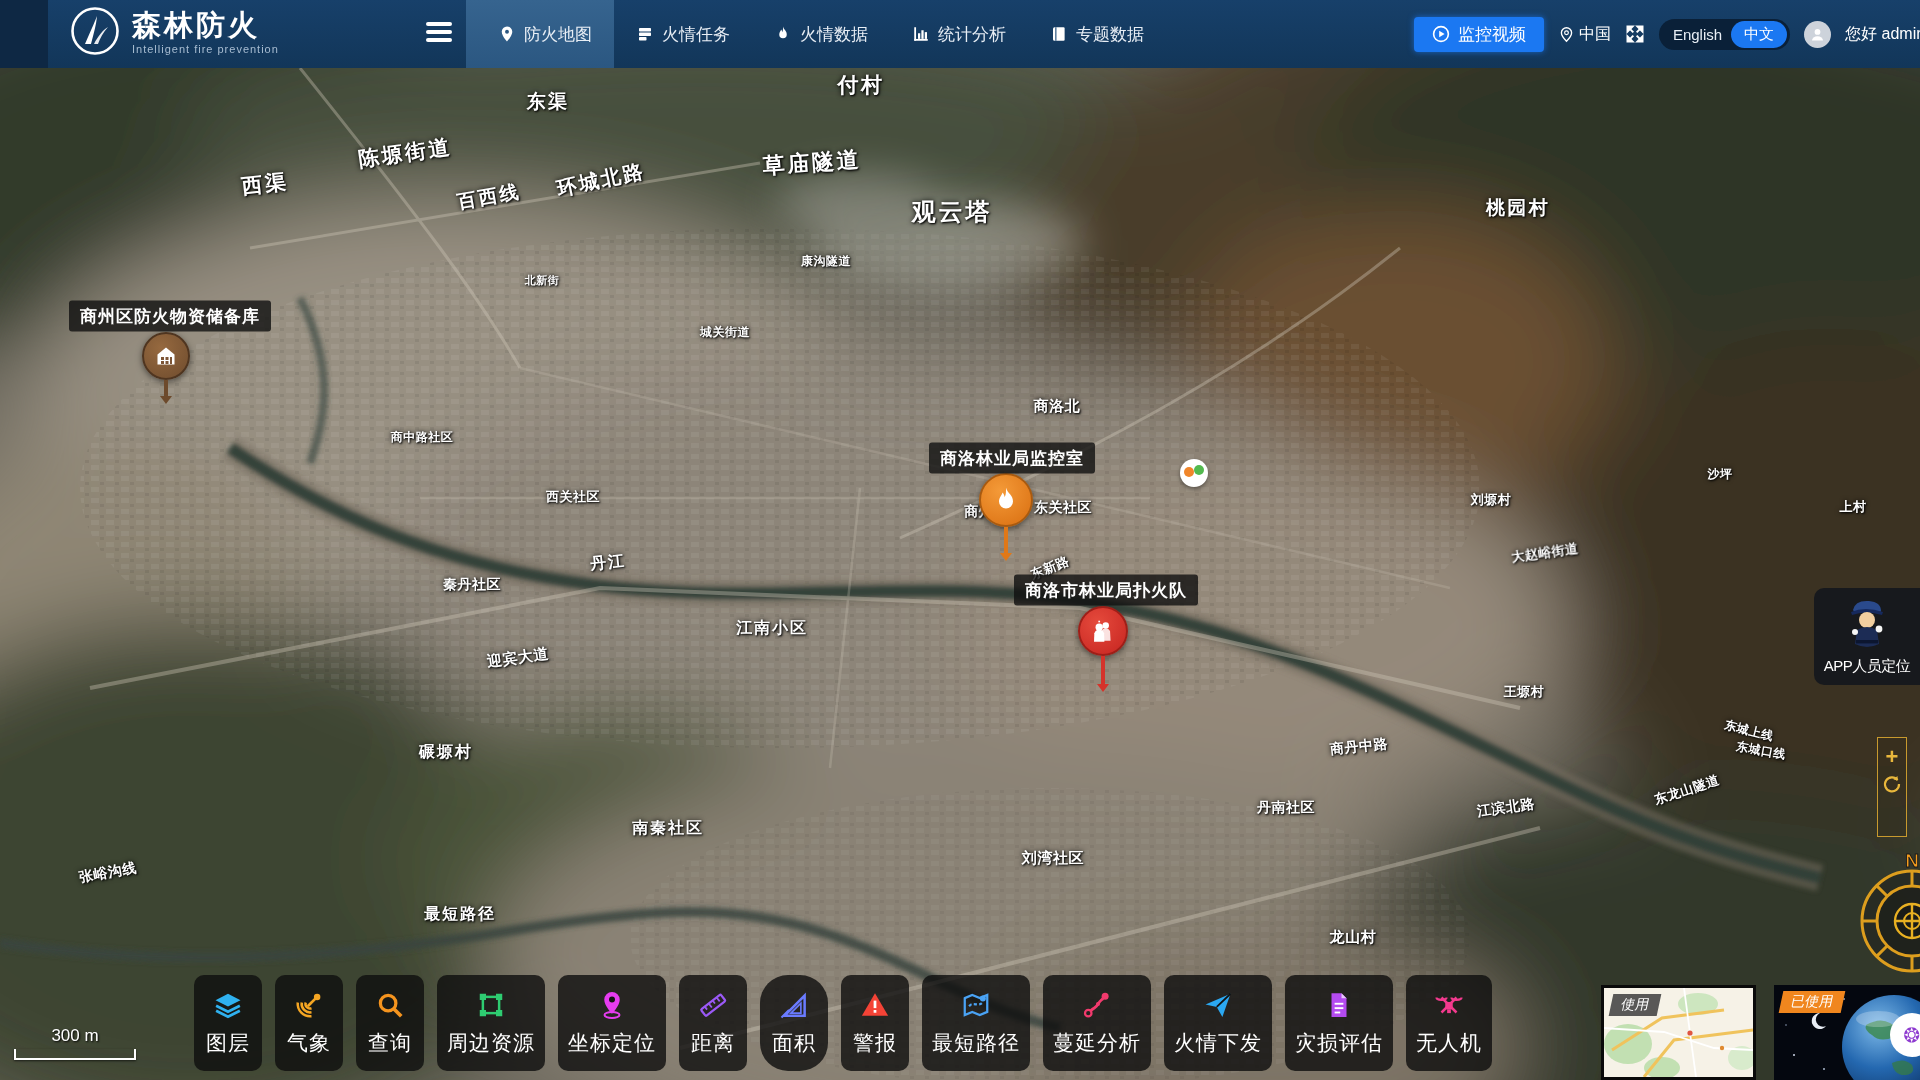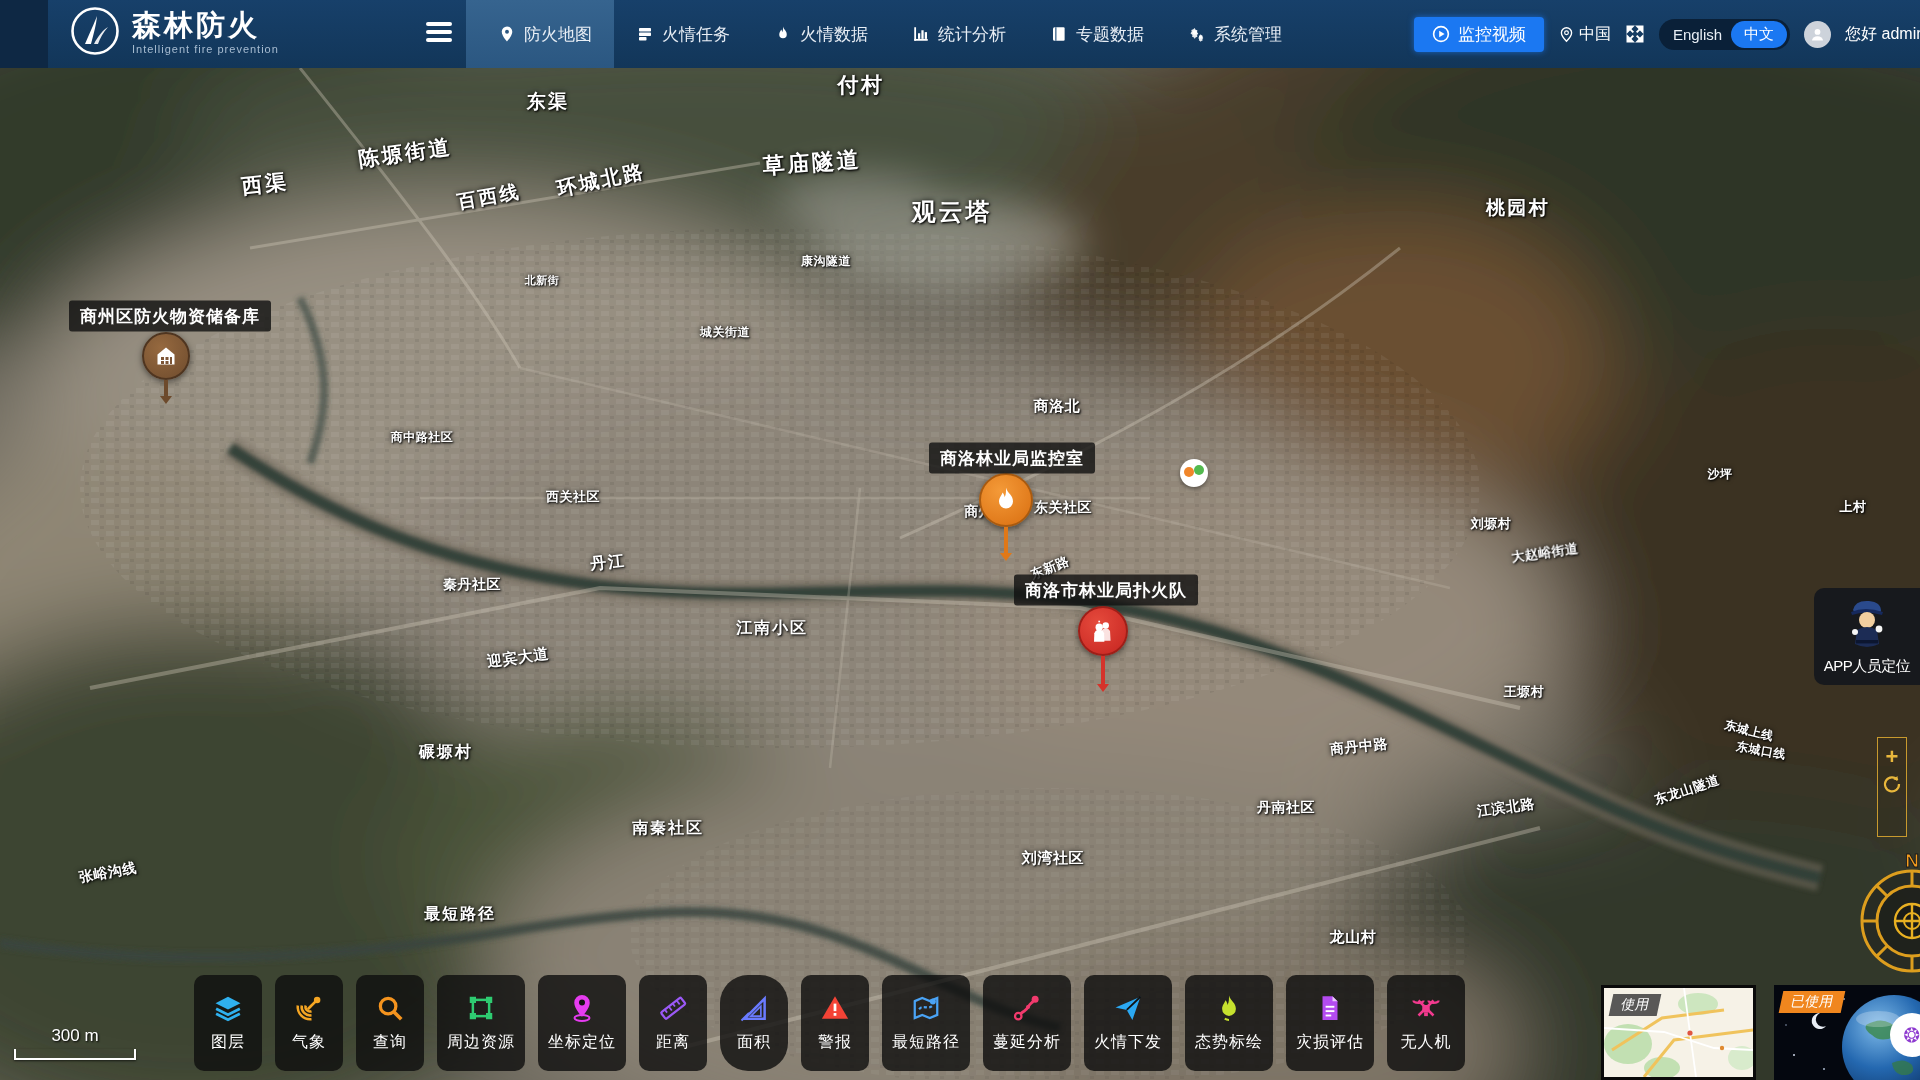--- a/index.html
+++ b/index.html
@@ -71,21 +71,21 @@
   #scalebar .bar{margin-top:3px;height:9px;border-left:2px solid #fff;border-right:2px solid #fff;
     border-bottom:2px solid #fff;box-shadow:0 1px 2px rgba(0,0,0,.6);}
 
   
   #toolbar{position:absolute;left:194px;top:975px;z-index:9;display:flex;gap:13px;}
   .tool-btn{height:96px;border-radius:10px;background:rgba(14,14,14,.8);display:flex;
     flex-direction:column;align-items:center;justify-content:center;gap:9px;cursor:pointer;
     padding:0 10px;box-sizing:border-box;}
   .tool-btn .ic{width:30px;height:30px;display:flex;}
   .tool-btn .ic svg{width:30px;height:30px;}
-  .tool-btn .lb{color:#fff;font-size:16px;white-space:nowrap;letter-spacing:1px;font-family:Liberation Serif, serif;}
+  .tool-btn .lb{color:#fff;font-size:21px;white-space:nowrap;letter-spacing:1px;font-family:Liberation Serif, serif;}
 
   
   #minimap{position:absolute;left:1601px;top:985px;width:155px;height:95px;z-index:9;
     background:#f6f2e9;border:3px solid #0a0a0a;box-sizing:border-box;box-shadow:inset 0 0 0 2px #fff;}
   .panel-badge{position:absolute;left:7px;top:6px;color:#fff;font-size:14px;padding:2px 10px;
     transform:skewX(-12deg);z-index:3;white-space:nowrap;}
   #minimap .panel-badge{background:rgba(75,75,75,.92);}
   #earth-panel{position:absolute;left:1774px;top:985px;width:146px;height:95px;z-index:9;
     background:#04070f;overflow:hidden;}
   #earth-panel .panel-badge{background:#f0861e;}
@@ -167,21 +167,21 @@
         <div class="mlabel" style="left: 952px; top: 144px; font-size: 24px; transform: translate(-50%, -50%) rotate(0deg);">观云塔</div>
         <div class="mlabel" style="left: 826px; top: 193px; font-size: 12px; letter-spacing: 0.04em; transform: translate(-50%, -50%) rotate(0deg);">康沟隧道</div>
         <div class="mlabel" style="left: 725px; top: 264px; font-size: 12px; letter-spacing: 0.04em; transform: translate(-50%, -50%) rotate(0deg);">城关街道</div>
         <div class="mlabel" style="left: 1057px; top: 338px; font-size: 15px; letter-spacing: 0.04em; transform: translate(-50%, -50%) rotate(0deg);">商洛北</div>
         <div class="mlabel" style="left: 1518px; top: 140px; font-size: 19px; transform: translate(-50%, -50%) rotate(0deg);">桃园村</div>
         <div class="mlabel" style="left: 542px; top: 212px; font-size: 11px; letter-spacing: 0.04em; transform: translate(-50%, -50%) rotate(0deg);">北新街</div>
         <div class="mlabel" style="left: 422px; top: 369px; font-size: 12px; letter-spacing: 0.04em; transform: translate(-50%, -50%) rotate(0deg);">商中路社区</div>
         <div class="mlabel" style="left: 573px; top: 429px; font-size: 13px; letter-spacing: 0.04em; transform: translate(-50%, -50%) rotate(0deg);">西关社区</div>
         <div class="mlabel" style="left: 986px; top: 444px; font-size: 14px; letter-spacing: 0.04em; transform: translate(-50%, -50%) rotate(0deg);">商州区</div>
         <div class="mlabel" style="left: 1063px; top: 440px; font-size: 14px; letter-spacing: 0.04em; transform: translate(-50%, -50%) rotate(0deg);">东关社区</div>
-        <div class="mlabel" style="left: 1491px; top: 456px; font-size: 13px; letter-spacing: 0.04em; transform: translate(-50%, -50%) rotate(0deg);">刘塬村</div>
+        <div class="mlabel" style="left: 1491px; top: 432px; font-size: 13px; letter-spacing: 0.04em; transform: translate(-50%, -50%) rotate(0deg);">刘塬村</div>
         <div class="mlabel" style="left: 1545px; top: 485px; font-size: 13px; letter-spacing: 0.04em; transform: translate(-50%, -50%) rotate(-8deg);">大赵峪街道</div>
         <div class="mlabel" style="left: 1853px; top: 439px; font-size: 13px; letter-spacing: 0.04em; transform: translate(-50%, -50%) rotate(0deg);">上村</div>
         <div class="mlabel" style="left: 1720px; top: 406px; font-size: 12px; letter-spacing: 0.04em; transform: translate(-50%, -50%) rotate(0deg);">沙坪</div>
         <div class="mlabel" style="left: 608px; top: 495px; font-size: 16px; transform: translate(-50%, -50%) rotate(-6deg);">丹江</div>
         <div class="mlabel" style="left: 472px; top: 517px; font-size: 14px; letter-spacing: 0.04em; transform: translate(-50%, -50%) rotate(0deg);">秦丹社区</div>
         <div class="mlabel" style="left: 772px; top: 560px; font-size: 16px; transform: translate(-50%, -50%) rotate(0deg);">江南小区</div>
         <div class="mlabel" style="left: 518px; top: 590px; font-size: 15px; letter-spacing: 0.04em; transform: translate(-50%, -50%) rotate(-8deg);">迎宾大道</div>
         <div class="mlabel" style="left: 1050px; top: 500px; font-size: 13px; letter-spacing: 0.04em; transform: translate(-50%, -50%) rotate(-22deg);">东新路</div>
         <div class="mlabel" style="left: 1524px; top: 624px; font-size: 13px; letter-spacing: 0.04em; transform: translate(-50%, -50%) rotate(0deg);">王塬村</div>
         <div class="mlabel" style="left: 446px; top: 684px; font-size: 16px; transform: translate(-50%, -50%) rotate(0deg);">碾塬村</div>
@@ -311,33 +311,20 @@
         </div>
         <div class="nav-item">
           <span class="nav-ic">
             <svg viewBox="0 0 24 24">
               <path d="M6 3h12a1.5 1.5 0 0 1 1.5 1.5v15A1.5 1.5 0 0 1 18 21H6a2 2 0 0 1-2-2V5a2 2 0 0 1 2-2z" fill="#fff"></path>
               <rect x="7" y="3" width="1.6" height="18" fill="#2b5781"></rect>
             </svg>
           </span>
           <span>专题数据</span>
         </div>
-        <div class="nav-item">
-          <span class="nav-ic">
-            <svg viewBox="0 0 24 24">
-              <g fill="#fff">
-                <circle cx="9" cy="10" r="3"></circle>
-                <path d="M9 4l1 2.2L12.5 7l-.4 2.5 1.6 1.9-1.6 1.9.4 2.5-2.5.8-1 2.2-1-2.2-2.5-.8.4-2.5L3.3 11l1.6-1.9L4.5 6.6 7 5.8z" opacity="0.9"></path>
-                <circle cx="17" cy="16" r="2.2"></circle>
-                <path d="M17 12l.7 1.6 1.8.6-.3 1.8 1.2 1.4-1.2 1.4.3 1.8-1.8.6-.7 1.6-.7-1.6-1.8-.6.3-1.8-1.2-1.4 1.2-1.4-.3-1.8 1.8-.6z" opacity="0.9"></path>
-              </g>
-            </svg>
-          </span>
-          <span>系统管理</span>
-        </div>
       </div>
     <div id="hdr-right">
       <div id="video-btn">
         <svg width="18" height="18" viewBox="0 0 20 20">
           <circle cx="10" cy="10" r="8.2" fill="none" stroke="#fff" stroke-width="1.8"></circle>
           <path d="M8 6.5 L14 10 L8 13.5 Z" fill="#fff"></path>
         </svg>
         <span>监控视频</span>
       </div>
       <div class="hd-item">
@@ -538,29 +525,20 @@
         <span class="lb">蔓延分析</span>
       </div>
       <div class="tool-btn" style="min-width: 88px;">
         <span class="ic" style="color: rgb(43, 168, 242);">
           <svg viewBox="0 0 24 24">
             <path d="M2 11.5 22 3 15.5 21.5 11 13.5z" fill="currentColor"></path>
             <path d="M11 13.5 22 3" stroke="#111" stroke-width="1.4"></path>
           </svg>
         </span>
         <span class="lb">火情下发</span>
-      </div>
-      <div class="tool-btn" style="min-width: 88px;">
-        <span class="ic" style="color: rgb(198, 225, 46);">
-          <svg viewBox="0 0 24 24">
-            <path d="M12 2c1.2 4.5 5.5 5.5 5.5 10.8a5.5 5.5 0 0 1-11 0c0-3.2 2-4.5 2.7-7 .9 1.1 1.6 2.4 1.6 3.8 1.3-2.4 1.2-4.8 1.2-7.6z" fill="currentColor"></path>
-            <path d="M12 21.5c-2 0-3.4-1-3.4-1" stroke="currentColor" stroke-width="1.6" fill="none"></path>
-          </svg>
-        </span>
-        <span class="lb">态势标绘</span>
       </div>
       <div class="tool-btn" style="min-width: 88px;">
         <span class="ic" style="color: rgb(180, 75, 240);">
           <svg viewBox="0 0 24 24">
             <path d="M6 2.5h8l4 4v15H6z" fill="currentColor"></path>
             <path d="M14 2.5l4 4h-4z" fill="#fff" opacity="0.7"></path>
             <g stroke="#fff" stroke-width="1.5">
               <line x1="8.5" y1="11" x2="15.5" y2="11"></line>
               <line x1="8.5" y1="14.5" x2="15.5" y2="14.5"></line>
               <line x1="8.5" y1="18" x2="13" y2="18"></line>

